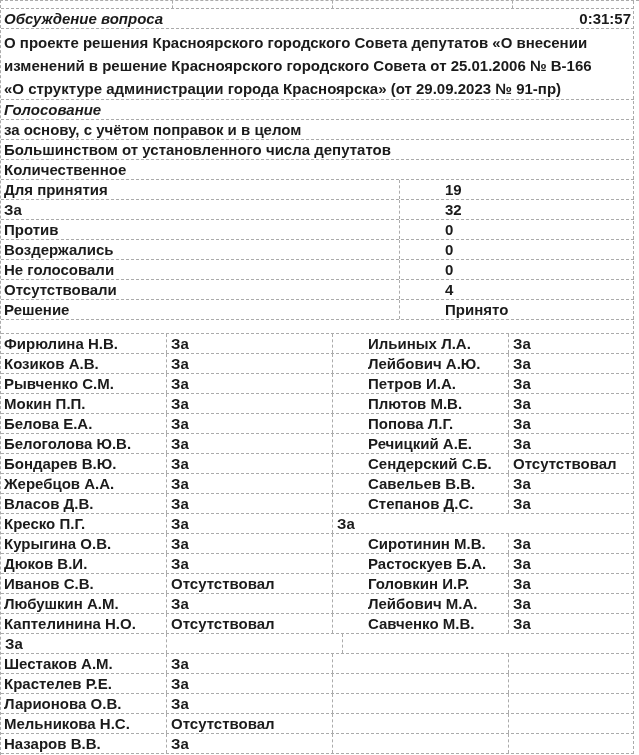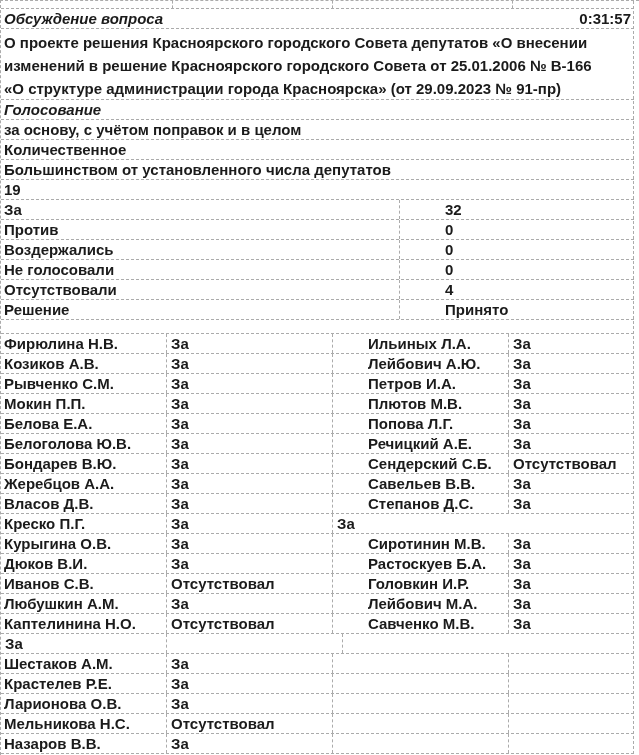--- a/index.html
+++ b/index.html
@@ -128,28 +128,29 @@
   <section class="summary">
       <div class="row srow italic">
         <div class="label">Голосование</div>
         <div class="value"></div>
       </div>
       <div class="row srow">
         <div class="label">за основу, с учётом поправок и в целом</div>
         <div class="value"></div>
       </div>
       <div class="row srow">
+        <div class="label">Большинством от установленного числа депутатов</div>
+        <div class="value"></div>
+      </div>
+      <div class="row srow">
         <div class="label">Количественное</div>
         <div class="value"></div>
       </div>
-      <div class="row srow">
-        <div class="label">Большинством от установленного числа депутатов</div>
-        <div class="value"></div>
-      </div>
-      <div class="row srow has-value">
+      <div class="row srow has-value">
+        <div class="label">Для принятия</div>
         <div class="value">19</div>
       </div>
       <div class="row srow has-value">
         <div class="label">За</div>
         <div class="value">32</div>
       </div>
       <div class="row srow has-value">
         <div class="label">Против</div>
         <div class="value">0</div>
       </div>

